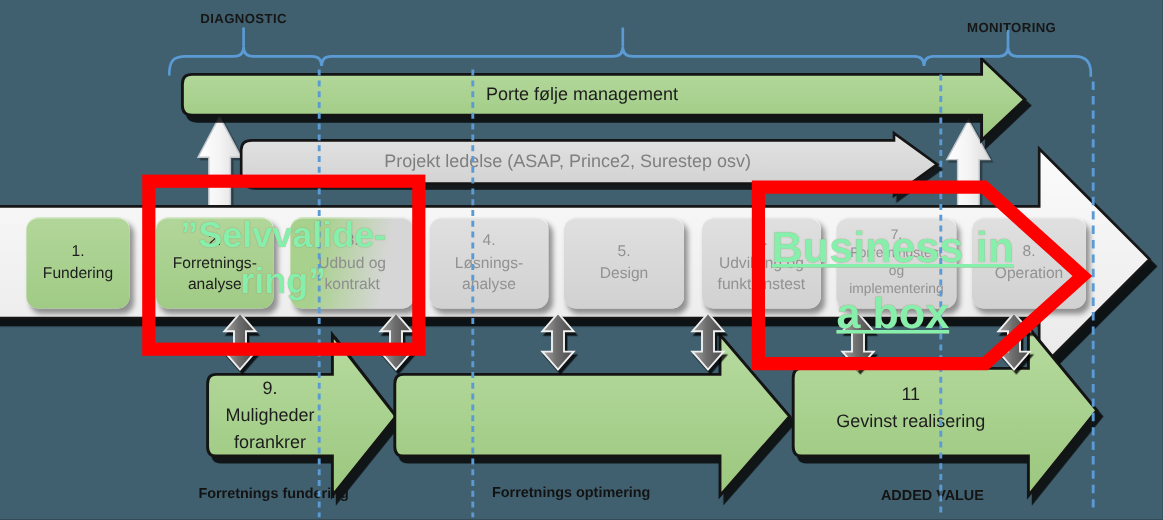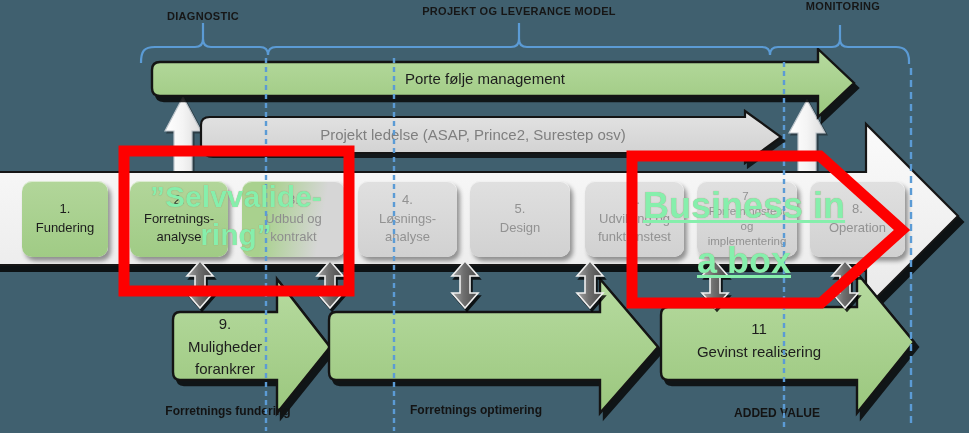--- a/index.html
+++ b/index.html
@@ -94,22 +94,21 @@
       <path d="M200,261 L213,276 L205,276 L205,293 L213,293 L200,308 L187,293 L195,293 L195,276 L187,276 Z"></path>
       <path d="M330,261 L343,276 L335,276 L335,293 L343,293 L330,308 L317,293 L325,293 L325,276 L317,276 Z"></path>
       <path d="M465,261 L478,276 L470,276 L470,293 L478,293 L465,308 L452,293 L460,293 L460,276 L452,276 Z"></path>
       <path d="M590,261 L603,276 L595,276 L595,293 L603,293 L590,308 L577,293 L585,293 L585,276 L577,276 Z"></path>
       <path d="M715,261 L728,276 L720,276 L720,293 L728,293 L715,308 L702,293 L710,293 L710,276 L702,276 Z"></path>
       <path d="M845,261 L858,276 L850,276 L850,293 L858,293 L845,308 L832,293 L840,293 L840,276 L832,276 Z"></path>
     </g>
   </svg>
 
   <div class="abs ctr toplabel" style="left:203px;top:10px">DIAGNOSTIC</div>
-  <div class="abs ctr toplabel" style="left:519px;top:5px">PROJEKT OG LEVERANCE MODEL</div>
-  <div class="abs ctr toplabel" style="left:843px;top:0">MONITORING</div>
+  <div class="abs ctr toplabel" style="left:843px;top:18px">MONITORING</div>
 
   <div class="abs arrowtext porte-text" style="left:152px;top:70px;width:666px;text-align:center">Porte følje management</div>
   <div class="abs arrowtext projekt-text" style="left:201px;top:126px;width:544px;text-align:center">Projekt ledelse (ASAP, Prince2, Surestep osv)</div>
 
   <div class="abs phasebox green" style="left:22px;width:86px">1.
 Fundering</div>
   <div class="abs phasebox green" style="left:130px;width:98px">2.
 Forretnings-
 analyse</div>
   <div class="abs phasebox grad" style="left:242px;width:103px">3.

